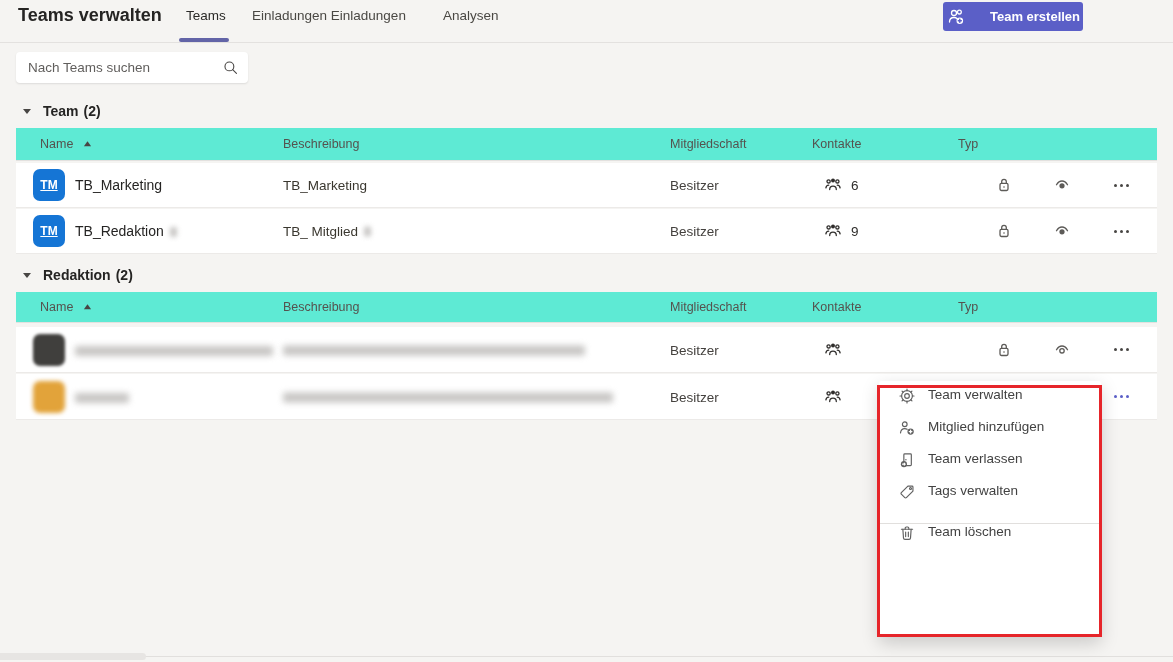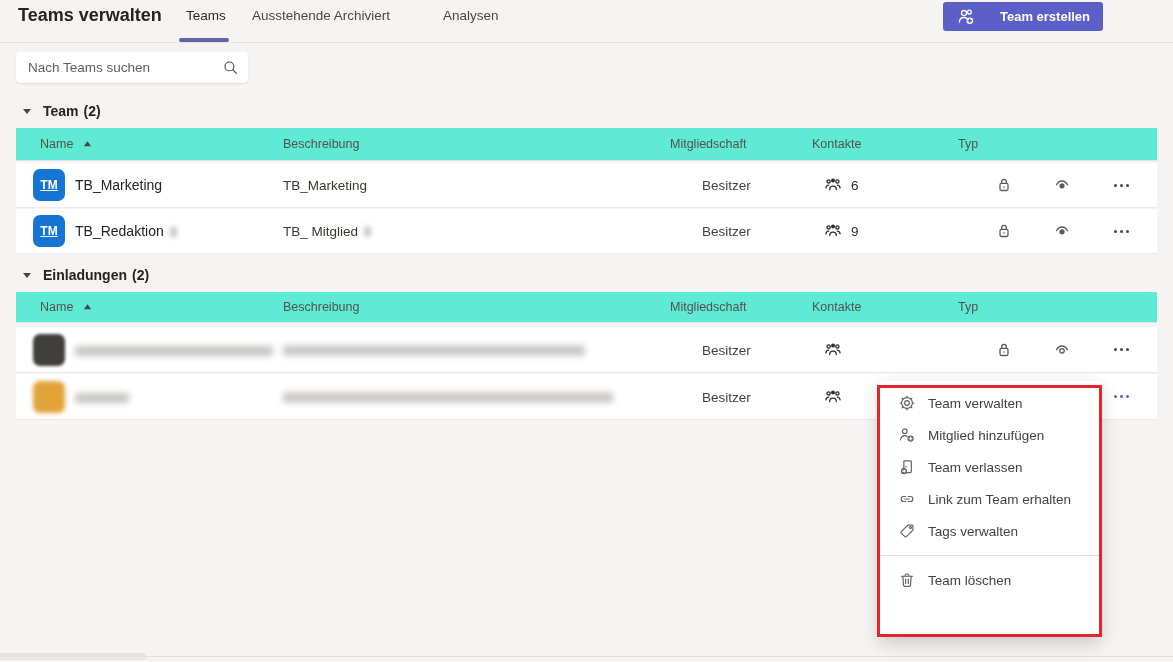--- a/index.html
+++ b/index.html
@@ -6,21 +6,21 @@
   html,body { width:1173px; height:662px; }
   body { font-family: "Liberation Sans", sans-serif; background:#f5f4f2; }
   .screen { position:relative; width:1173px; height:662px; background:#f5f4f2; overflow:hidden; }
 
   
   .topbar { position:absolute; top:0; left:0; right:0; height:43px; border-bottom:1px solid #e3e1df; }
   .page-title { position:absolute; left:18px; top:5px; font-size:18px; font-weight:700; color:#252423; }
   .tab { position:absolute; top:8px; font-size:13.5px; color:#4a4844; cursor:pointer; background:none; border:none; font-family:inherit; }
   .tab.active { color:#2b2a28; }
   .tab-underline { position:absolute; left:179px; top:38px; width:50px; height:4px; background:#6264a7; border-radius:2px; }
-  .create-btn { position:absolute; left:943px; top:2px; width:160px; height:29px; background:#5b5fc7; border:none; border-radius:3px; color:#fff; font-size:13px; font-weight:700; font-family:inherit; display:flex; align-items:center; justify-content:center; gap:24px; cursor:pointer; }
+  .create-btn { position:absolute; left:943px; top:2px; width:140px; height:29px; background:#5b5fc7; border:none; border-radius:3px; color:#fff; font-size:13px; font-weight:700; font-family:inherit; display:flex; align-items:center; justify-content:center; gap:24px; cursor:pointer; }
 
   
   .searchbox { position:absolute; left:16px; top:52px; width:232px; height:31px; background:#fff; border-radius:4px; box-shadow:0 1px 2px rgba(0,0,0,.10); }
   .searchbox input { position:absolute; left:12px; top:0; width:168px; height:31px; border:none; outline:none; font-size:13.5px; font-family:inherit; color:#252423; background:transparent; }
   .searchbox input::placeholder { color:#605e5c; }
   .search-ic { position:absolute; right:9px; top:7px; width:17px; height:17px; color:#484644; }
 
   
   .sec { position:absolute; left:0; height:20px; display:flex; align-items:center; cursor:pointer; }
   .sec-chevron { width:0; height:0; border-left:4.5px solid transparent; border-right:4.5px solid transparent; border-top:5.5px solid #484644; margin-left:23px; }
@@ -33,56 +33,56 @@
   .th { position:absolute; top:50%; transform:translateY(-50%); font-size:12.5px; color:#55524e; }
   .sort-ic { display:inline-block; margin-left:10px; }
   .trow { position:absolute; left:0; width:100%; background:#fff; border-bottom:1px solid #eceae8; }
   .cell { position:absolute; top:50%; transform:translateY(-50%); }
   .avatar { left:17px; width:32px; height:32px; border-radius:7px; display:flex; align-items:center; justify-content:center; color:#fff; font-size:12px; font-weight:700;text-decoration:underline; }
   .avatar.blue { background:#1575d5; }
   .avatar.dark { background:#403f3d; filter:blur(1.5px); }
   .avatar.orange { background:#e2a33a; filter:blur(2px); }
   .name { left:59px; font-size:14px; color:#252423; }
   .desc { left:267px; font-size:13.5px; color:#3a372f; }
-  .memb { left:654px; font-size:13.5px; color:#44413e;margin-left:32px; }
+  .memb { left:654px; font-size:13.5px; color:#44413e; }
   .contacts { left:807px; display:flex; align-items:center; gap:8px; font-size:13.5px; color:#2f2d2b; }
   .lockc { left:978px; width:20px; height:20px; color:#5d5b58; }
   .eyec { left:1036px; width:20px; height:20px; color:#5d5b58; }
   .morec { left:1092px; width:26px; height:20px; display:flex; align-items:center; justify-content:center; gap:3px; cursor:pointer; color:#484644; background:none; border:none; }
   .morec.active { color:#5b5fc7; }
   .dot { width:3px; height:3px; border-radius:50%; background:currentColor; }
   .icon20 { width:20px; height:20px; display:block; }
 
   
   .blurbar { display:inline-block; height:10px; border-radius:2px; background:#a29f9c; filter:blur(3px); opacity:.6; vertical-align:middle; }
   .mini-redact { display:inline-block; width:7px; height:10px; margin-left:6px; border-radius:2px; background:#a29f9c; filter:blur(2.5px); opacity:.6; vertical-align:middle; }
 
   
   .menu { position:absolute; left:879px; top:381px; width:222px; height:256px; background:#fff; border-radius:2px; box-shadow:0 6px 18px rgba(0,0,0,.18); z-index:5; padding-top:6px; }
-  .menu-item { height:32px; display:flex; align-items:center; padding-left:19px; gap:12px; font-size:13.5px; color:#424242; cursor:pointer; background:none; border:none; width:100%; font-family:inherit; text-align:left; }
+  .menu-item { height:32px; display:flex; align-items:flex-start; padding-left:19px; gap:12px; font-size:13.5px; color:#424242; cursor:pointer; background:none; border:none; width:100%; font-family:inherit; text-align:left; }
   .menu-item .mi { width:18px; height:18px; color:#616161; flex:0 0 18px; }
   .menu-sep { border-top:1px solid #e1dfdd; margin-top:8px; }
   .menu-item.danger { height:48px; }
   .annotation { position:absolute; left:877px; top:385px; width:225px; height:252px; border:3px solid #e6252a; z-index:6; pointer-events:none; }
 
   
   .hline { position:absolute; left:48px; right:0; bottom:5px; height:1px; background:#e1dfdd; }
   .hthumb { position:absolute; left:0; bottom:2px; width:146px; height:7px; background:#e7e5e3; border-radius:0 4px 4px 0; cursor:pointer; }
 
   svg { fill:none; stroke:currentColor; stroke-width:1.3; stroke-linecap:round; stroke-linejoin:round; }
 </style>
 </head>
 <body>
 
 <div class="screen">
 
   <div class="topbar">
     <div class="page-title">Teams verwalten</div>
     <button class="tab active" style="left:186px">Teams</button>
-    <button class="tab" style="left:252px">Ausstehende Archiviert</button>
+    <button class="tab" style="left:252px">Einladungen Einladungen</button>
     <button class="tab" style="left:443px">Analysen</button>
     <div class="tab-underline"></div>
     <button class="create-btn">
       <span class="icon20" style="width:20px;height:20px">
         <svg viewBox="0 0 20 20" stroke="#fff">
           <circle cx="8" cy="6" r="2.5"></circle>
           <circle cx="13.4" cy="5.1" r="1.9"></circle>
           <path d="M3.5 15c0-2.8 2-4.5 4.5-4.5 1.2 0 2.3.4 3 1"></path>
           <circle cx="13.8" cy="13.8" r="3.3" fill="#fff" stroke="none"></circle>
           <path d="M13.8 12.3v3M12.3 13.8h3" stroke="#5b5fc7" stroke-width="1.5"></path>
@@ -193,21 +193,21 @@
       <button class="cell morec">
           <span class="dot"></span>
           <span class="dot"></span>
           <span class="dot"></span>
         </button>
     </div>
   </div>
 
   <div class="sec" style="top:265px">
     <span class="sec-chevron"></span>
-    <span class="sec-title">Einladungen</span>
+    <span class="sec-title">Redaktion</span>
     <span class="sec-count">(2)</span>
   </div>
 
   <div class="tbl" style="top:292px;height:128px">
     <div class="thead" style="top:0;height:31px">
       <span class="th" style="left:24px">
         <span>Name</span><span class="sort-ic"><svg width="9" height="8" viewBox="0 0 10 8">
               <polygon points="5,1 9,6.5 1,6.5" fill="#484644" stroke="none"></polygon>
             </svg></span>
       </span>
@@ -308,30 +308,20 @@
             <circle cx="8.8" cy="9.8" r=".8" fill="currentColor" stroke="none"></circle>
             <circle cx="6.6" cy="14.6" r="3.4" fill="currentColor" stroke="none"></circle>
             <path d="M5 14.6h3M6.9 13.5l1.1 1.1-1.1 1.1" stroke="#fff" stroke-width="1.2"></path>
           </svg>
       </span>
       <span>Team verlassen</span>
     </button>
     <button class="menu-item">
       <span class="mi">
         <svg viewBox="0 0 20 20">
-            <path d="M8.6 7.2H6.3a2.8 2.8 0 000 5.6h2.3"></path>
-            <path d="M11.4 7.2h2.3a2.8 2.8 0 010 5.6h-2.3"></path>
-            <path d="M7.4 10h5.2"></path>
-          </svg>
-      </span>
-      <span>Link zum Team erhalten</span>
-    </button>
-    <button class="menu-item">
-      <span class="mi">
-        <svg viewBox="0 0 20 20">
             <path d="M11 3.4h4.6a1 1 0 011 1V9l-7.3 7.3a1.2 1.2 0 01-1.7 0l-3.9-3.9a1.2 1.2 0 010-1.7L11 3.4z"></path>
             <circle cx="13.9" cy="6.1" r="1.1"></circle>
           </svg>
       </span>
       <span>Tags verwalten</span>
     </button>
     <div class="menu-sep"></div>
     <button class="menu-item danger">
       <span class="mi">
         <svg viewBox="0 0 20 20">

